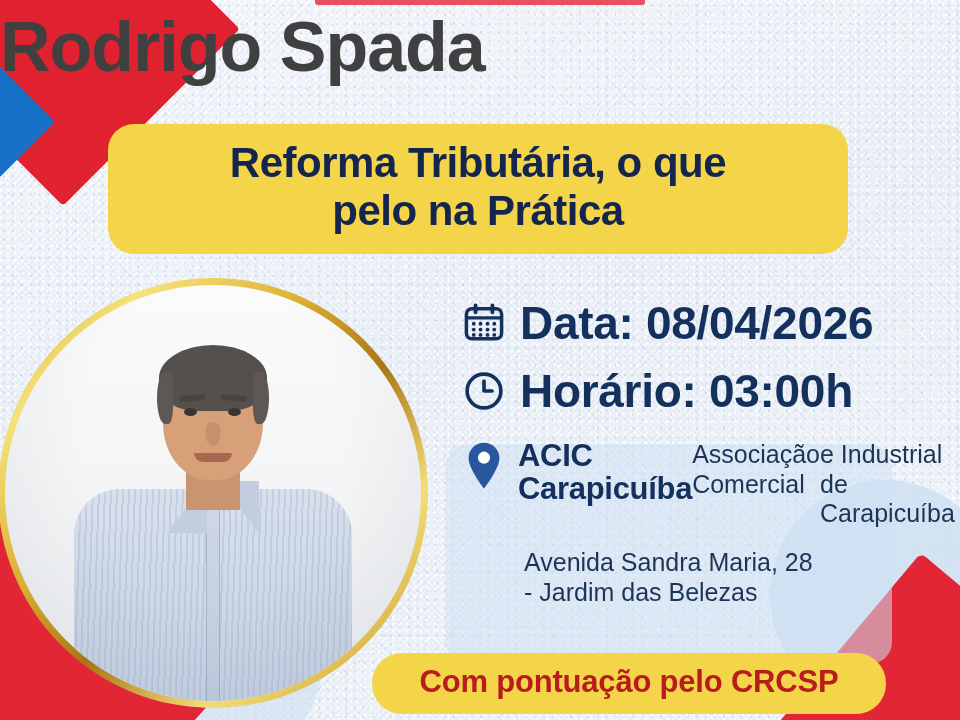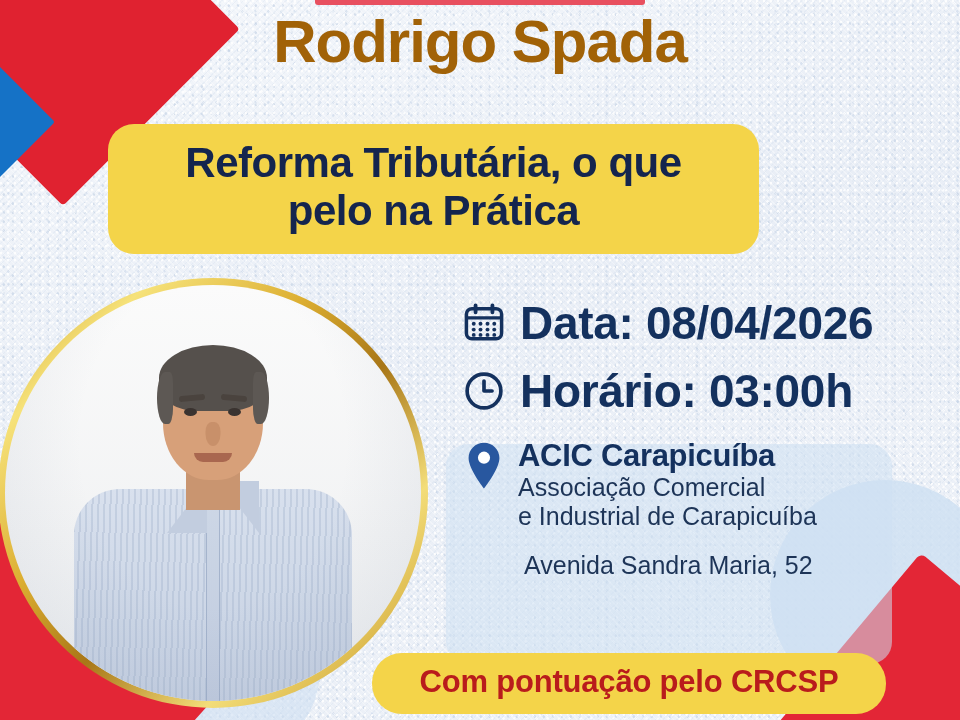--- a/index.html
+++ b/index.html
@@ -82,31 +82,30 @@
     position:absolute; left:50%; top:0;
     transform:translateX(-50%);
     width:330px; height:5px;
     background:#e8505f;
     border-radius:0 0 3px 3px;
   }
 
   
   .speaker-name {
     position:absolute; left:0; right:0; top:12px;
-    text-align:center;
-    font-size:60px; font-weight:bold;
+    font-size:70px; font-weight:bold;
     letter-spacing:-1px;
-    color:#a16207;
+    color:#404040;
     line-height:1;
   }
 
   .topic-box {
     position:absolute;
     left:108px; top:124px;
-    width:651px;
+    width:740px;
     background:#f4d449;
     border-radius:26px;
     padding:15px 26px 19px;
     text-align:center;
   }
   .topic-line {
     font-size:42px; font-weight:bold;
     color:#14254e;
     line-height:1.14;
     letter-spacing:-.5px;
@@ -248,21 +247,21 @@
     color:#14315e;
     white-space:nowrap;
     letter-spacing:-.3px;
   }
   .icon { flex:0 0 auto; display:block; }
 
   .place-block {
     display:flex; gap:12px;
     margin-top:22px;
   }
-  .place-lines { display:flex; flex-direction:column; }
+  .place-lines { display:flex; }
   .place-title {
     font-size:31px; font-weight:bold;
     color:#14315e; line-height:1.05;
     letter-spacing:-.3px;
   }
   .place-sub {
     font-size:25px; color:#1d3457;
     line-height:1.18;
   }
   .addr {
@@ -374,21 +373,22 @@
         <circle cx="12" cy="10.2" r="3.5" fill="#ffffff"></circle>
       </svg>
       <div class="place-lines">
         <span class="place-title">ACIC Carapicuíba</span>
         <span class="place-sub">Associação Comercial</span>
         <span class="place-sub">e Industrial de Carapicuíba</span>
       </div>
     </div>
 
     <div class="addr">
-      <div>Avenida Sandra Maria, 52</div>
+      <div>Avenida Sandra Maria, 28</div>
+      <div>- Jardim das Belezas</div>
     </div>
 
   </div>
 
   <div class="cta-pill">
     <span class="cta-text">Com pontuação pelo CRCSP</span>
   </div>
 
 </div>
 

